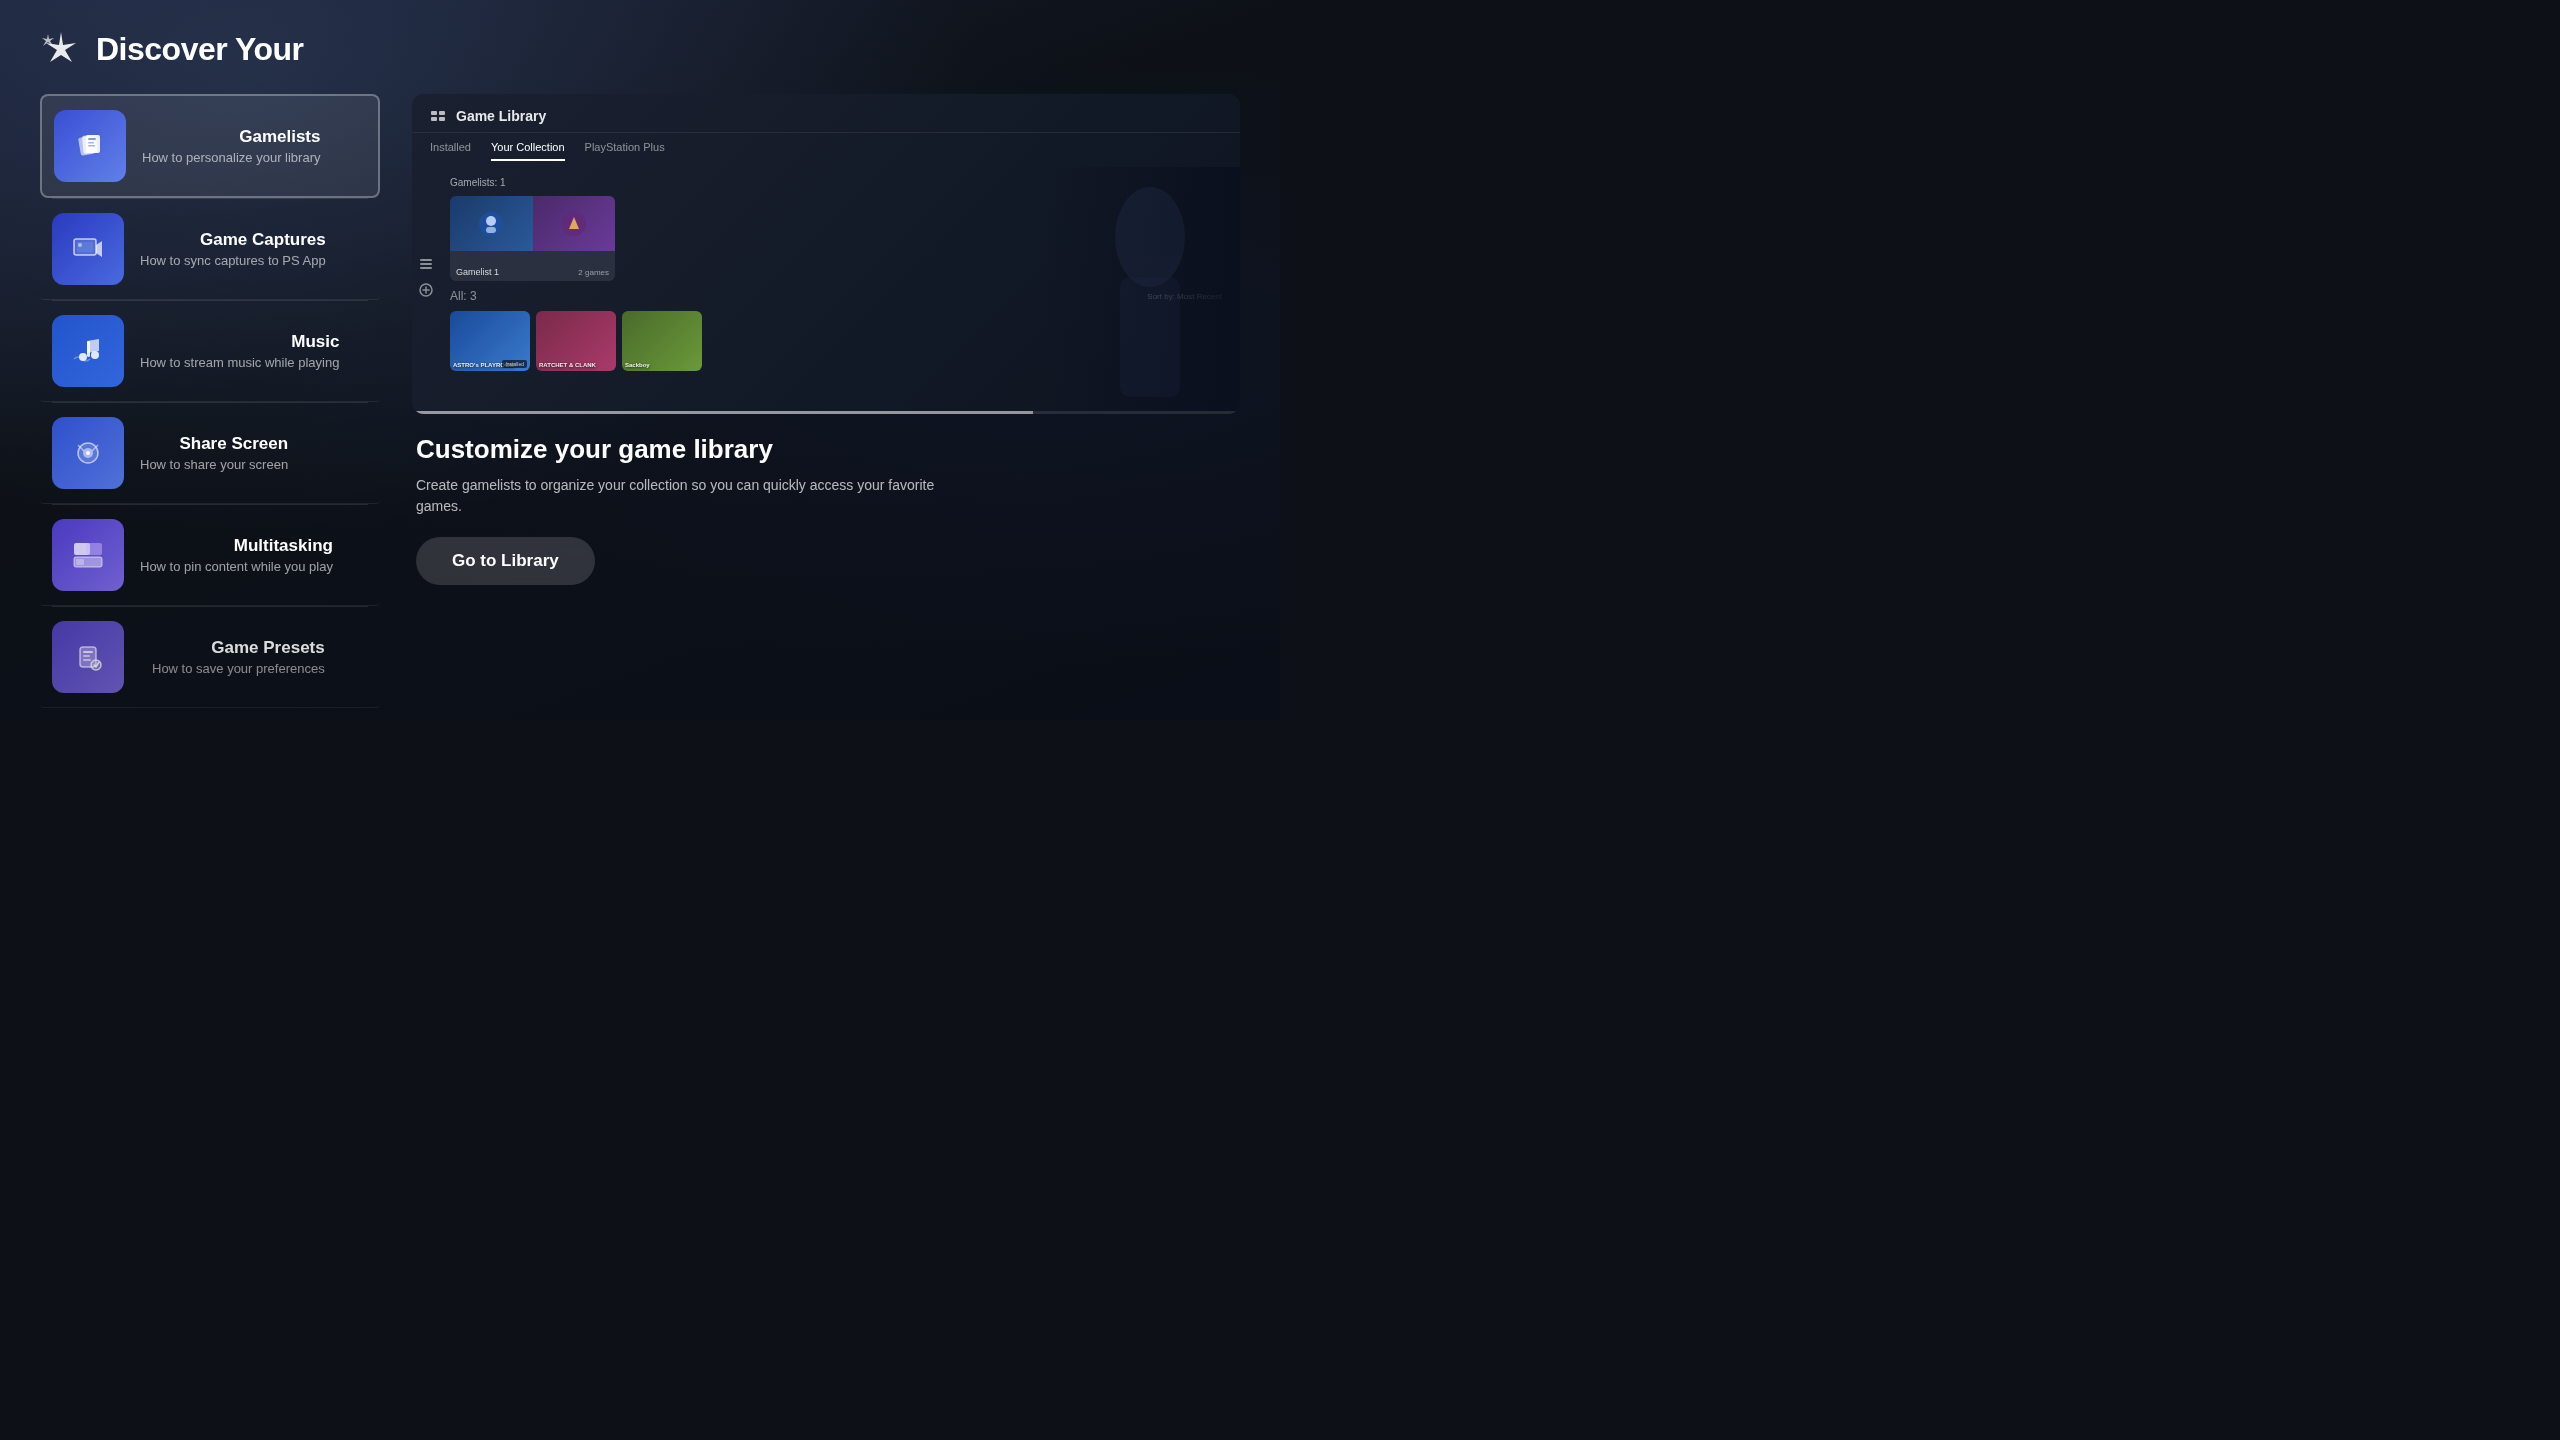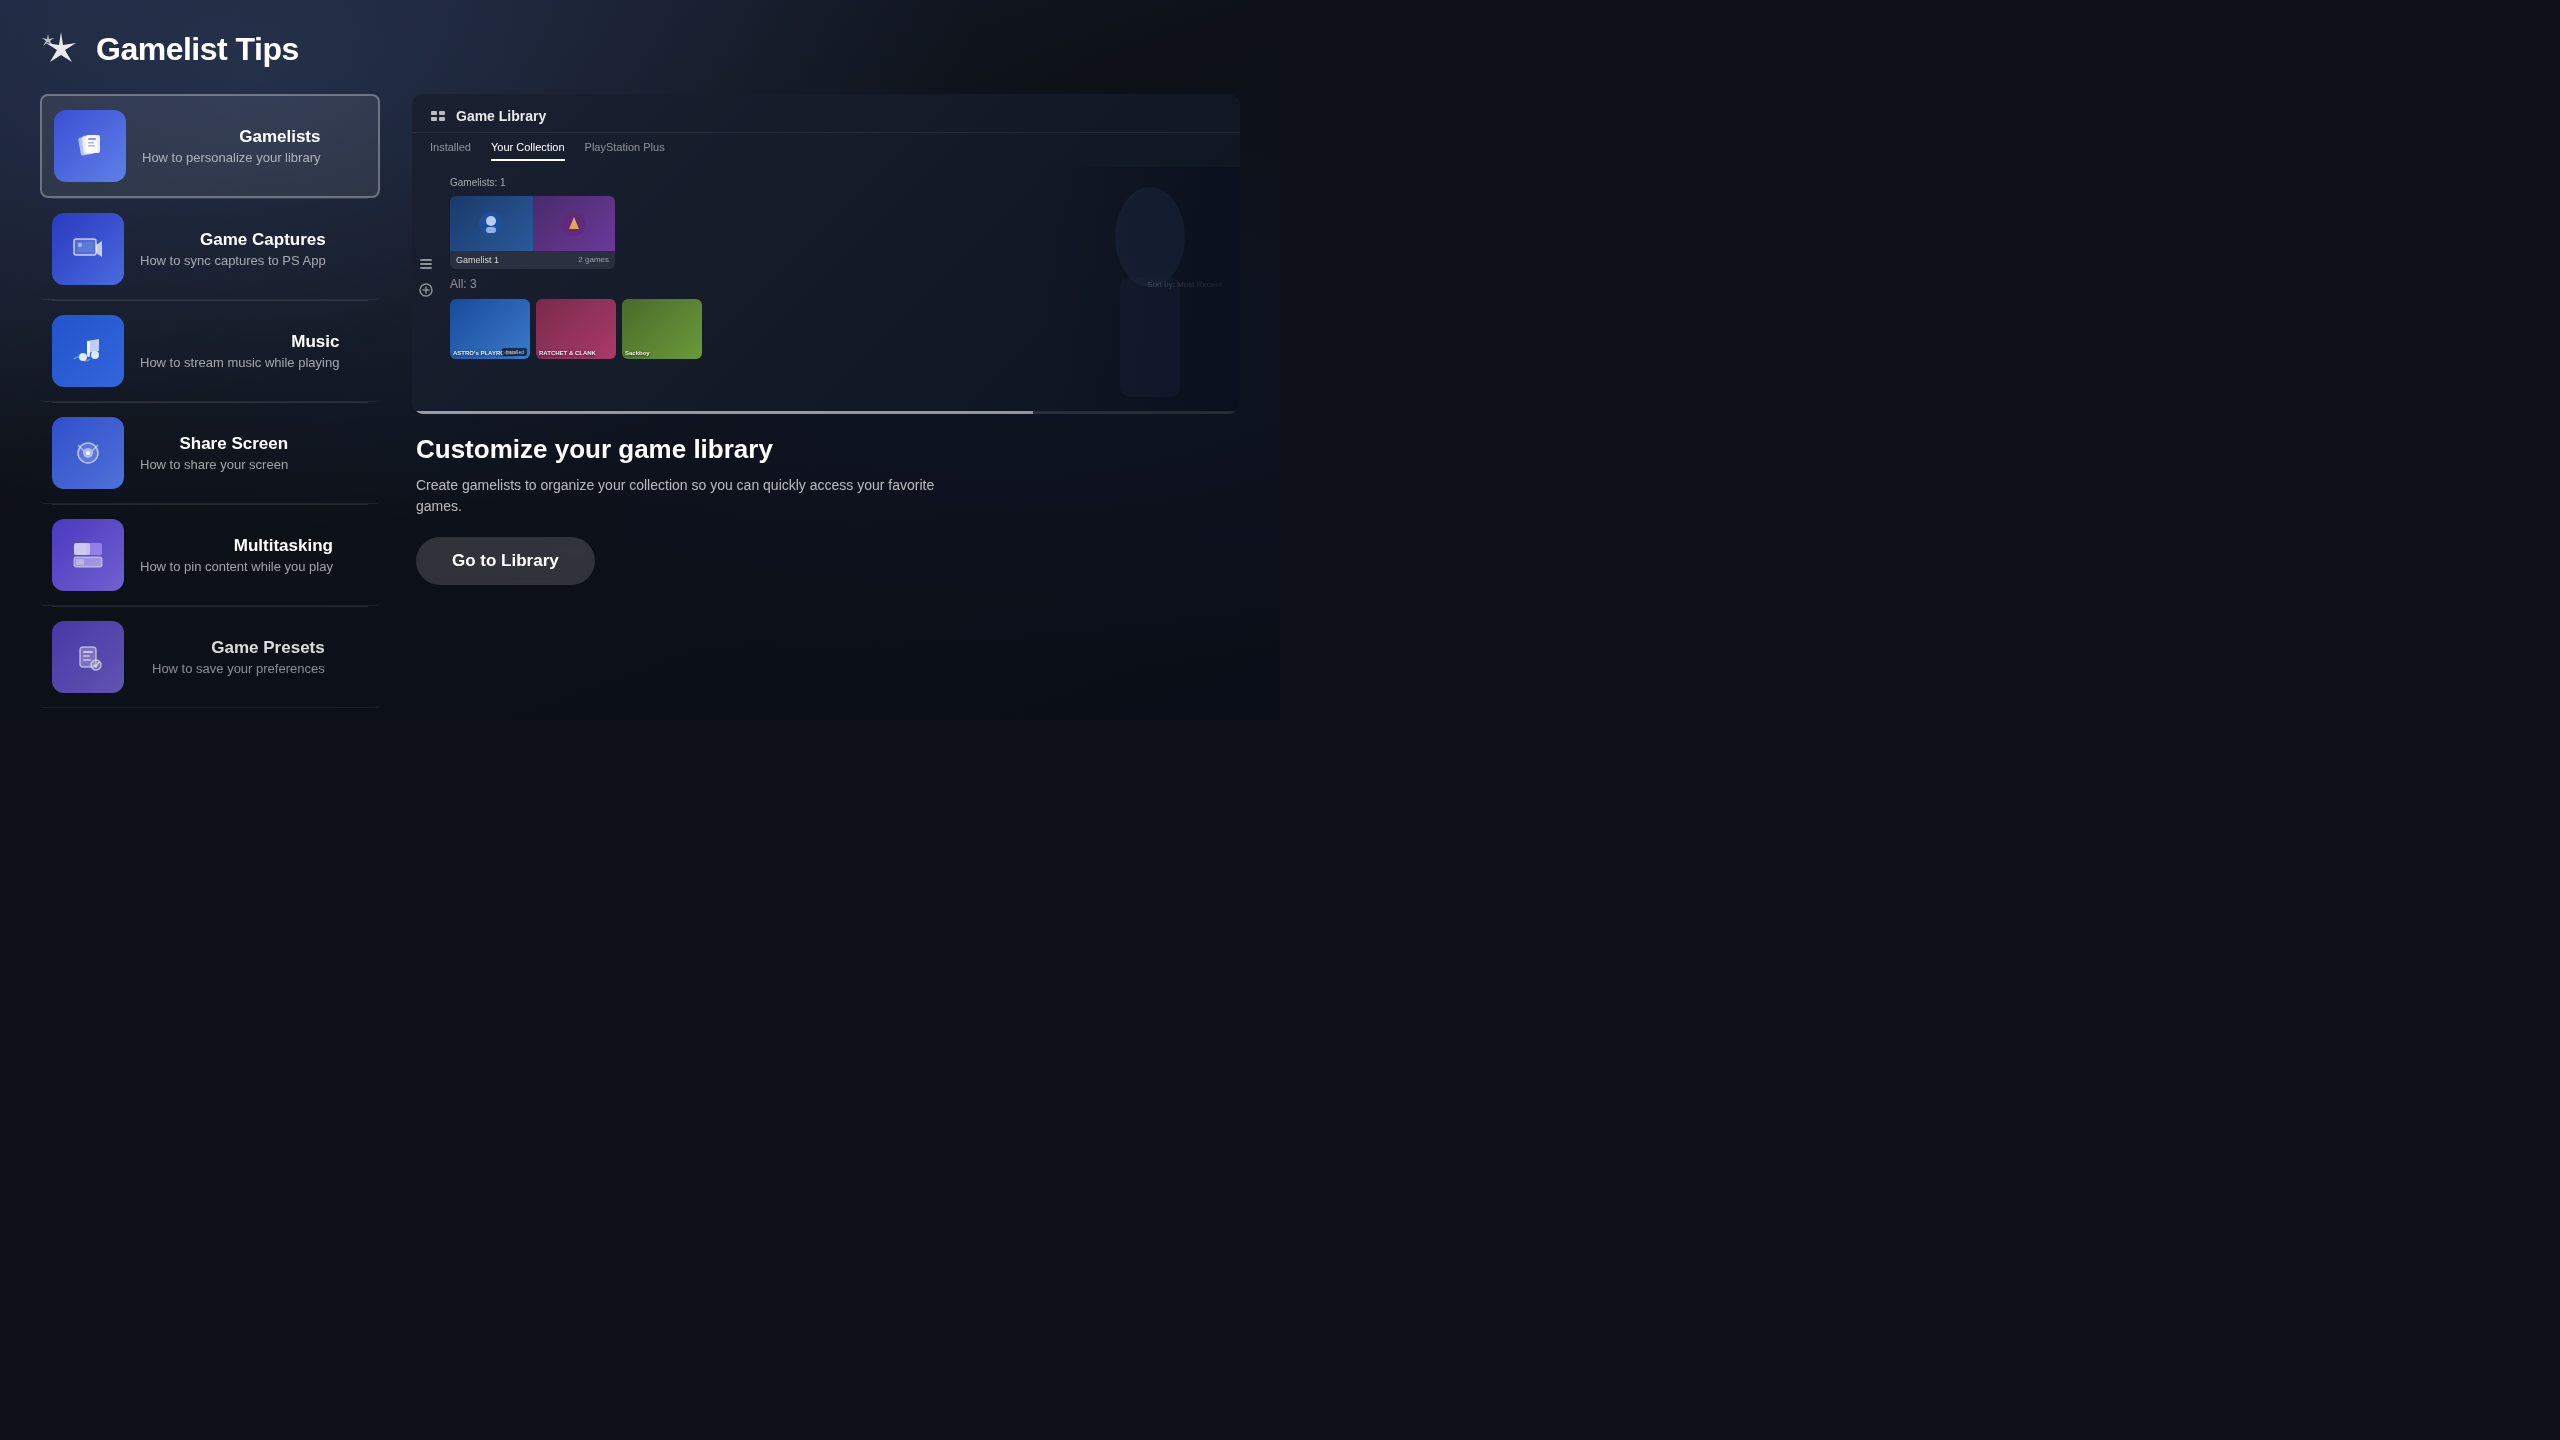--- a/index.html
+++ b/index.html
@@ -231,21 +231,22 @@
       justify-content: center;
     }
 
     .game-thumb-1 { background: linear-gradient(135deg, #1a3a6a, #2a5a9a); }
     .game-thumb-2 { background: linear-gradient(135deg, #4a2a6a, #6a3a9a); }
 
     .gamelist-info {
       padding: 4px 6px;
       display: flex;
       justify-content: space-between;
-      align-items: flex-start;
+      align-items: flex-end;
+      margin-top: 12px;
     }
 
     .gamelist-name {
       font-size: 9px;
       color: rgba(255,255,255,0.8);
     }
 
     .gamelist-count {
       font-size: 8px;
       color: rgba(255,255,255,0.5);
@@ -384,21 +385,21 @@
 
 <div class="page">
 
   <div class="header">
     <div class="header-icon">
       <svg viewBox="0 0 42 42" fill="none" xmlns="http://www.w3.org/2000/svg">
         <path d="M21 4 L23 17 L36 15 L25 22 L32 34 L21 27 L10 34 L17 22 L6 15 L19 17 Z" fill="white" opacity="0.9"></path>
         <path d="M8 8 L9 13 L14 12 L10 15 L13 20 L8 16 L3 20 L6 15 L2 12 L7 13 Z" fill="white" opacity="0.7" transform="translate(0, -2)"></path>
       </svg>
     </div>
-    <h1 class="header-title">Gamelist Tips</h1>
+    <h1 class="header-title">Discover Your</h1>
   </div>
 
   <div class="main-content">
 
     <div class="tips-list">
 
       <div class="tip-item">
         <div class="tip-icon-wrapper icon-gamelists">
           <svg class="svg-icon" viewBox="0 0 36 36" fill="none" xmlns="http://www.w3.org/2000/svg">
             <rect x="6" y="10" width="14" height="18" rx="2" fill="rgba(255,255,255,0.6)" transform="rotate(-10 6 10)"></rect>

